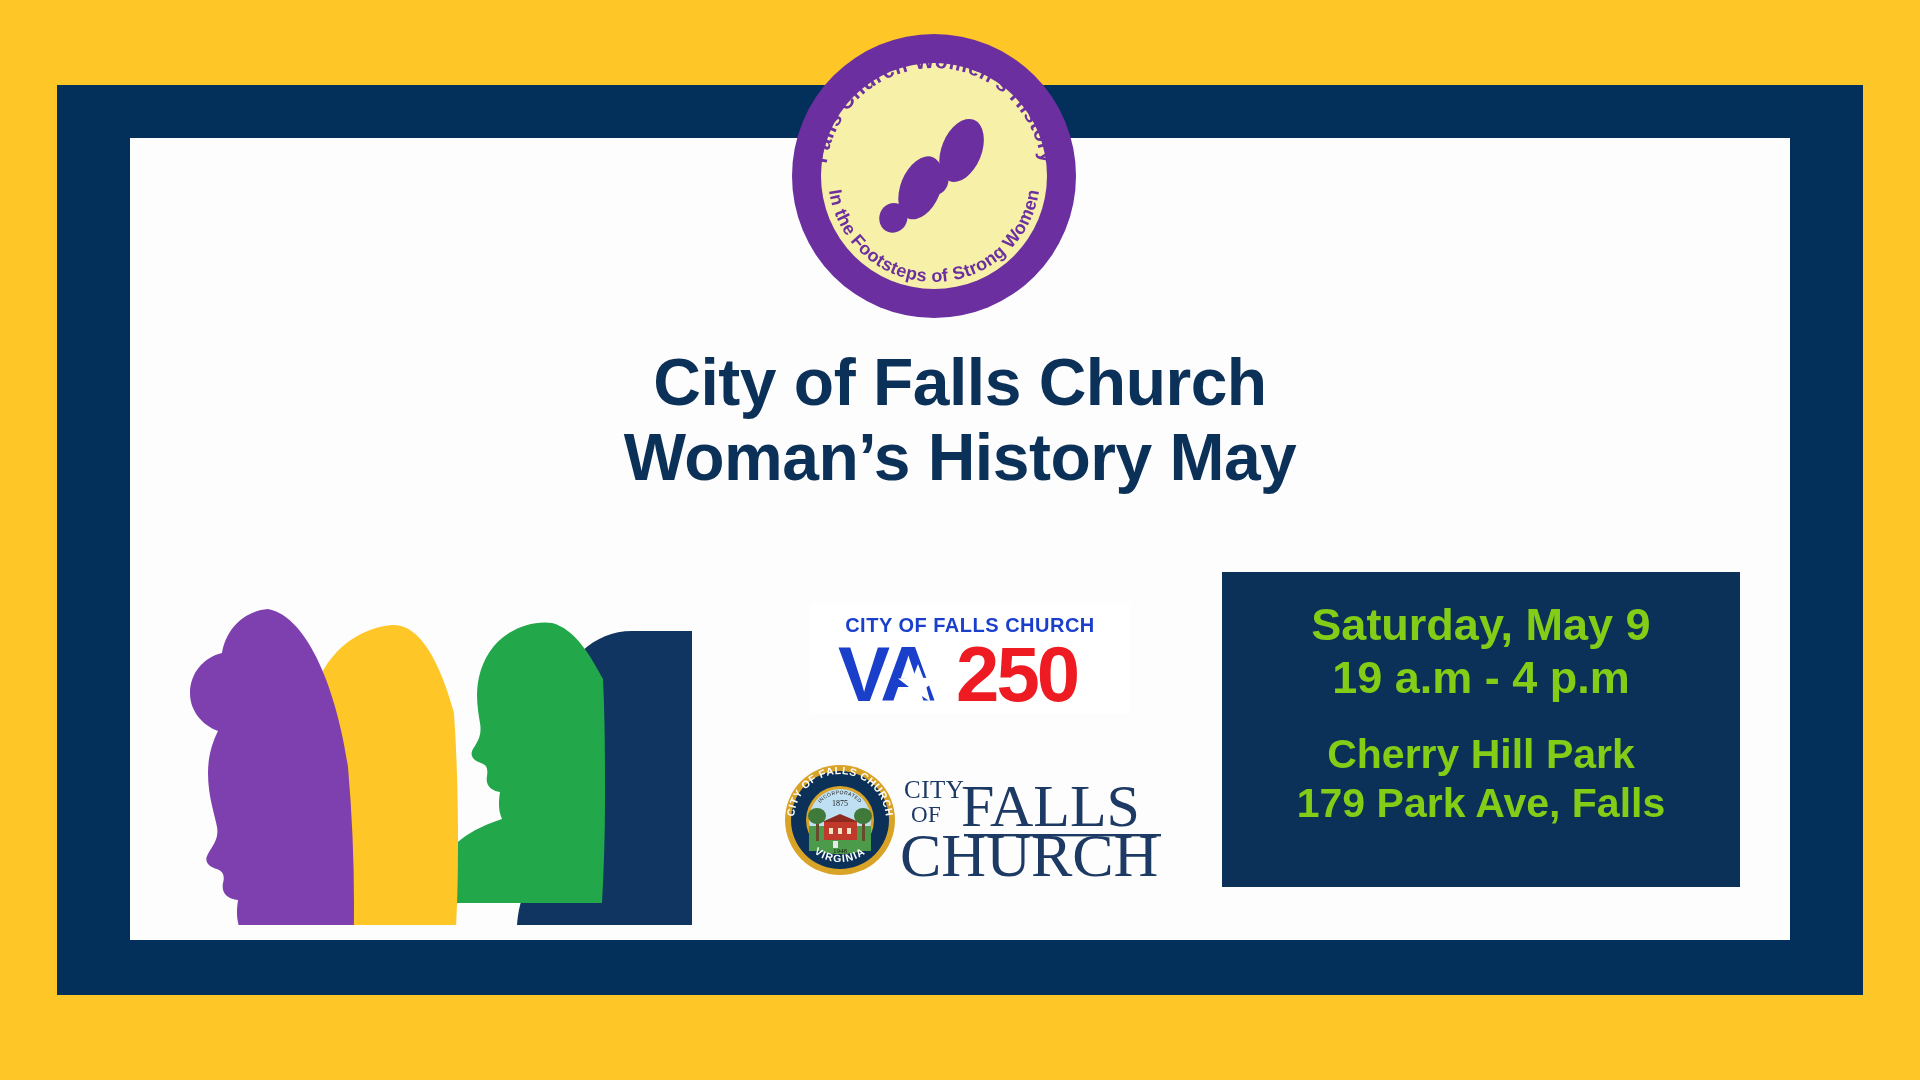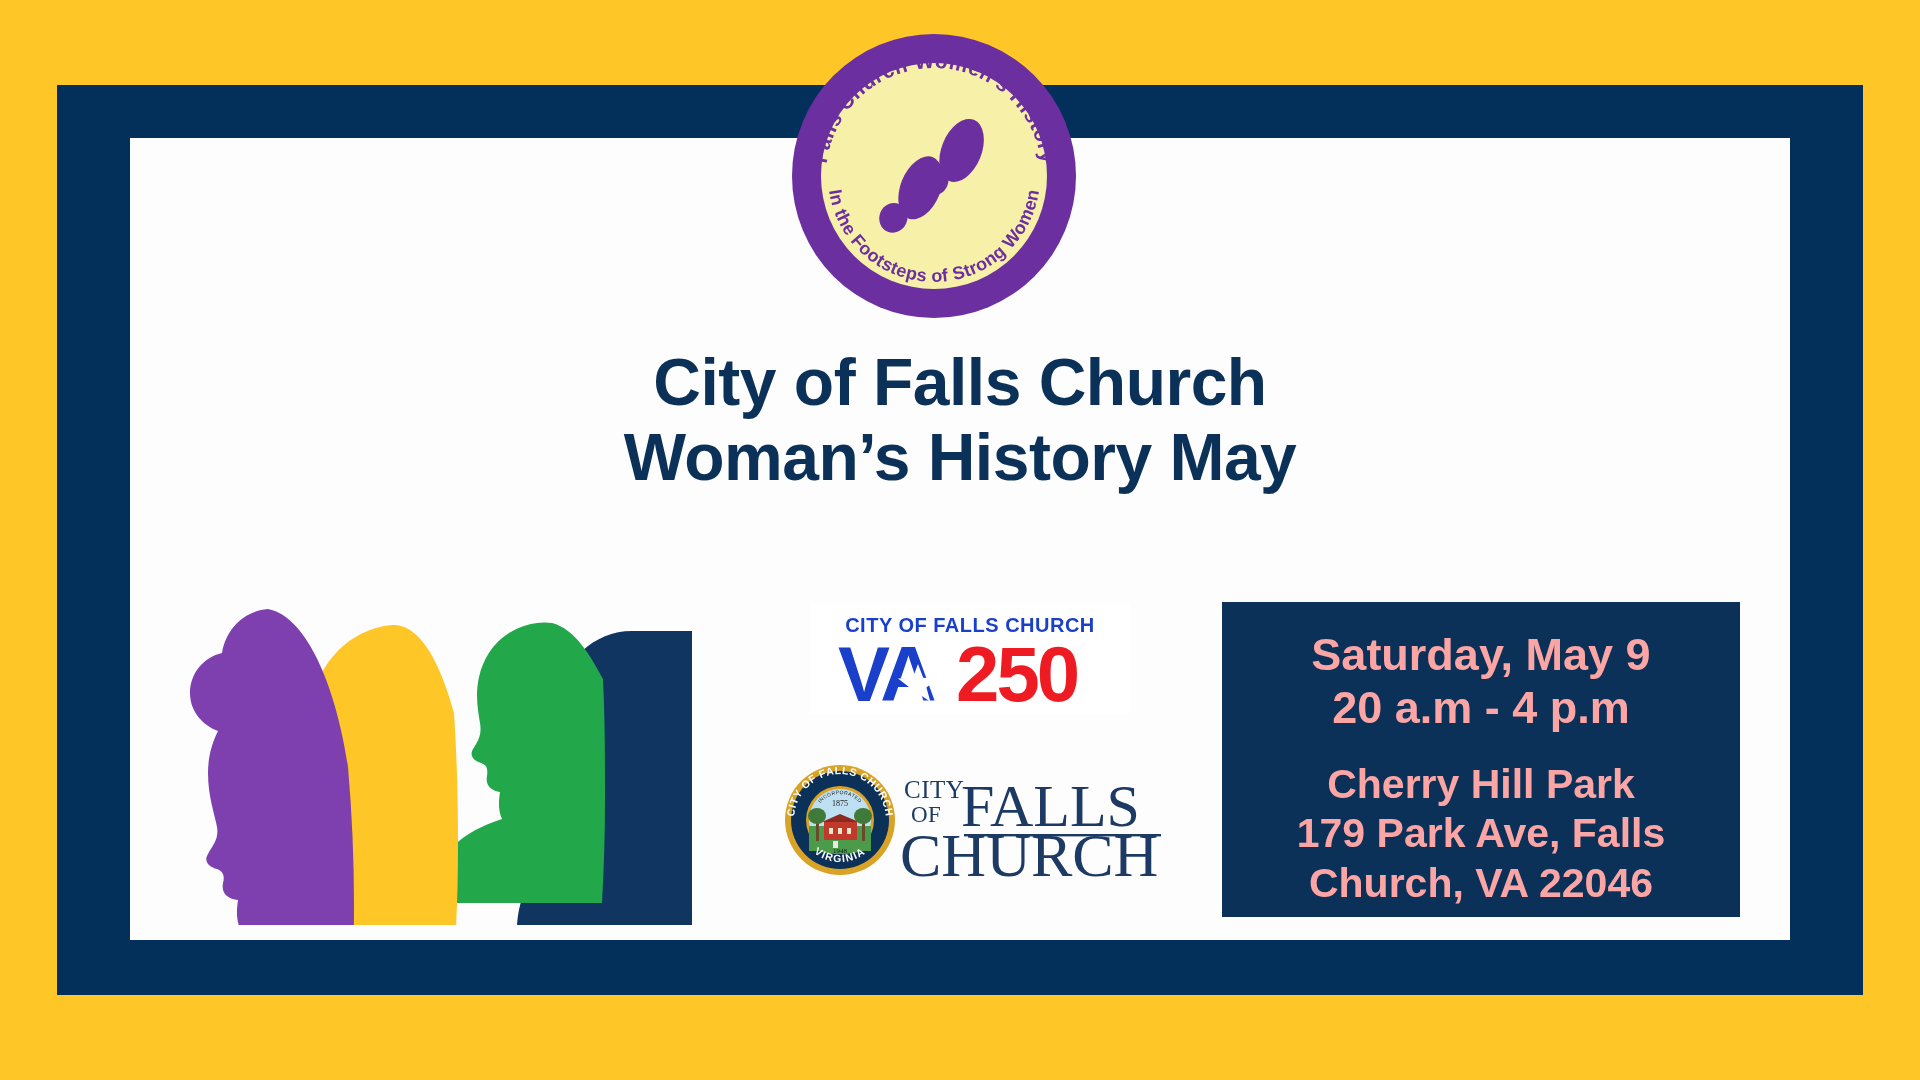--- a/index.html
+++ b/index.html
@@ -97,25 +97,25 @@
     width: 385px;
     height: 125px;
     z-index: 5;
   }
   .fc-wordmark svg { display: block; width: 385px; height: 125px; }
 
   
   .info-box {
     position: absolute;
     left: 1222px;
-    top: 602px;
+    top: 572px;
     width: 518px;
     height: 315px;
     background: #0B3158;
-    color: #fca5a5;
+    color: #84cc16;
     box-sizing: border-box;
     padding: 26px 14px 0 14px;
     text-align: center;
     z-index: 5;
   }
   .info-when {
     font-size: 45px;
     font-weight: bold;
     line-height: 1.18;
   }
@@ -240,22 +240,21 @@
         <text x="183" y="68" font-family="Liberation Serif, serif" font-size="60">FALLS</text>
         <rect x="186" y="76" width="197" height="2.4"></rect>
         <text x="122" y="118" font-family="Liberation Serif, serif" font-size="62">CHURCH</text>
       </g>
     </svg>
   </div>
 
   <div class="info-box">
     <div class="info-when">
       <div class="nowrap">Saturday, May 9</div>
-      <div class="nowrap">20 a.m - 4 p.m</div>
+      <div class="nowrap">19 a.m - 4 p.m</div>
     </div>
     <div class="info-where">
       <div class="nowrap">Cherry Hill Park</div>
       <div class="nowrap">179 Park Ave, Falls</div>
-      <div class="nowrap">Church, VA 22046</div>
     </div>
   </div>
 
 </div>
 
 </body></html>

